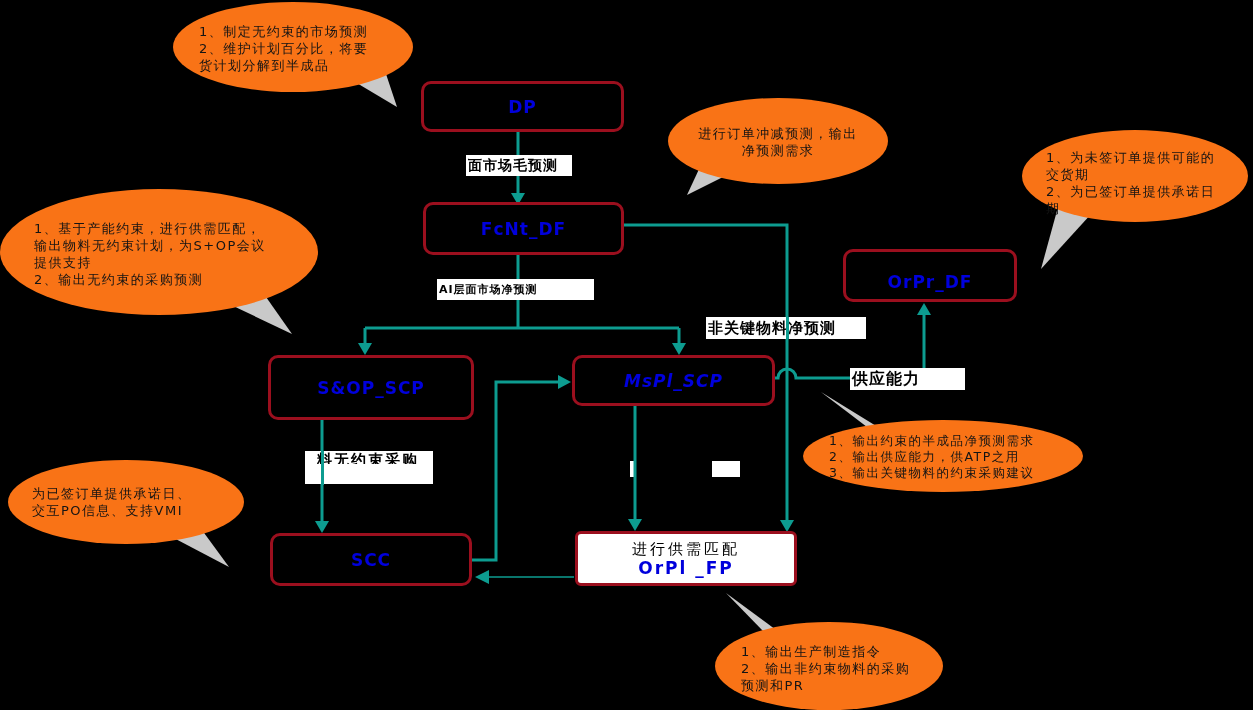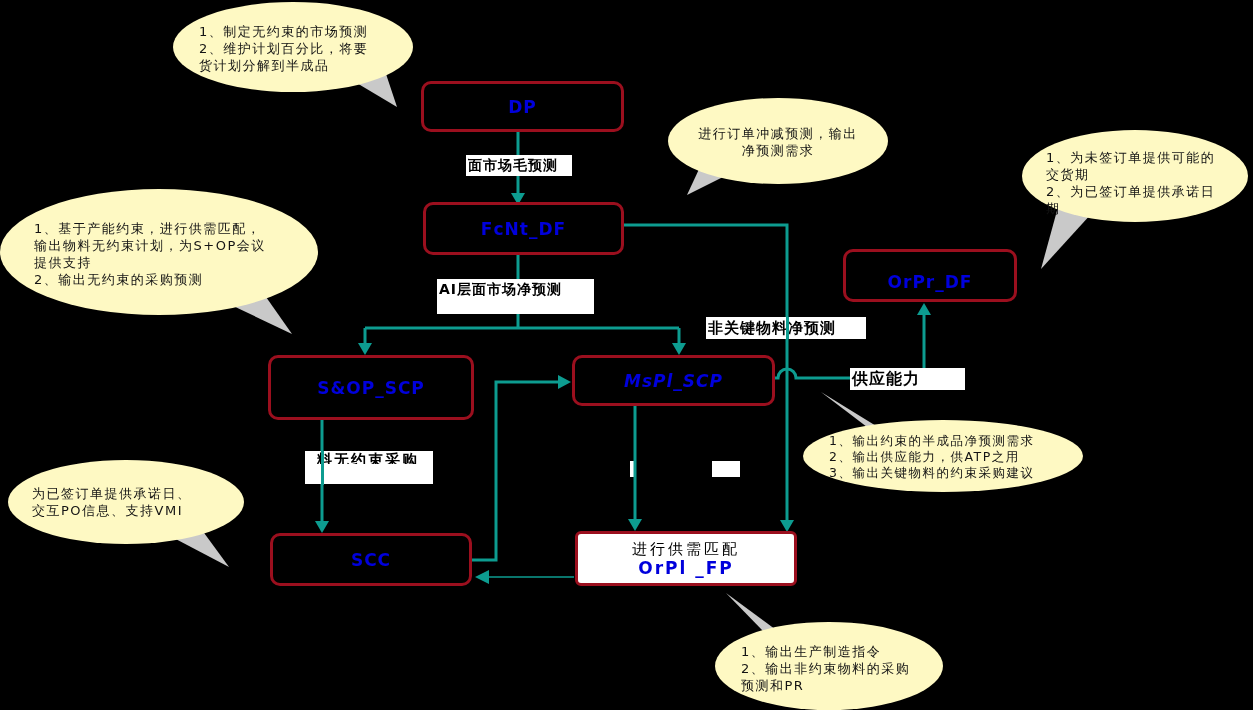--- a/index.html
+++ b/index.html
@@ -29,34 +29,34 @@
   #node-orpl {left:575px; top:531px; width:222px; height:55px; background:#FFFFFF;
               border-radius:6px; flex-direction:column; justify-content:center; gap:1px;}
   .orpl-title{color:#000; font-weight:normal; font-size:15px; letter-spacing:3px; line-height:18px;}
   .orpl-code {color:#0000DC; font-weight:bold; font-size:17px; letter-spacing:2px; line-height:19px;}
   
   .lbl{
     position:absolute; box-sizing:border-box; background:#FFFFFF; color:#000;
     font-weight:bold; white-space:nowrap; overflow:hidden; z-index:3; padding:0 2px;
   }
   #lbl-gross {left:466px; top:155px; width:106px; height:21px; font-size:14px; line-height:21px; letter-spacing:1px;}
-  #lbl-net   {left:437px; top:279px; width:157px; height:35px; font-size:14px; line-height:21px; letter-spacing:1px;}
+  #lbl-net   {left:437px; top:279px; width:157px; height:21px; font-size:11px; line-height:21px; letter-spacing:1px;}
   #lbl-nonkey{left:706px; top:317px; width:160px; height:22px; font-size:15px; line-height:22px; letter-spacing:1px;}
   #lbl-supply{left:850px; top:368px; width:115px; height:22px; font-size:16px; line-height:22px; letter-spacing:1px;}
   #lbl-clip  {left:305px; top:451px; width:128px; height:33px; font-size:15px;padding-left:12px;}
   #lbl-clip span{display:block; height:13px; overflow:hidden; line-height:18px; letter-spacing:2px;}
   #lbl-blank {left:712px; top:461px; width:28px; height:16px; z-index:1;}
   #lbl-sliver{left:630px; top:461px; width:6px;  height:16px; z-index:1;}
   
   .overlay-seg{position:absolute; width:3px; background:#0D9C90; z-index:4;}
   #seg-nonkey{left:786px; top:317px; height:22px;}
   #seg-clip  {left:321px; top:451px; height:34px;}
   
   .bubble{
-    position:absolute; box-sizing:border-box; background:#fef9c3; border-radius:50%;
+    position:absolute; box-sizing:border-box; background:#f97316; border-radius:50%;
     color:#141414; font-size:13px; line-height:17px; letter-spacing:1.5px; z-index:5;
   }
   .bubble span{display:block;}
   #bubble-dp  {left:173px; top:2px;   width:240px; height:90px;  padding:21px 0 0 26px;}
   #bubble-fcnt{left:668px; top:98px;  width:220px; height:86px;  padding-top:27px; text-align:center;}
   #bubble-orpr{left:1022px;top:130px; width:226px; height:92px;  padding:19px 0 0 24px;}
   #bubble-sop {left:0px;   top:189px; width:318px; height:126px; padding:31px 0 0 34px;}
   #bubble-scc {left:8px;   top:460px; width:236px; height:84px;  padding:25px 0 0 24px;}
   #bubble-mspl{left:803px; top:420px; width:280px; height:72px;  padding:13px 0 0 26px; font-size:12.5px; line-height:16px;}
   #bubble-orpl{left:715px; top:622px; width:228px; height:88px;  padding:21px 0 0 26px;}

